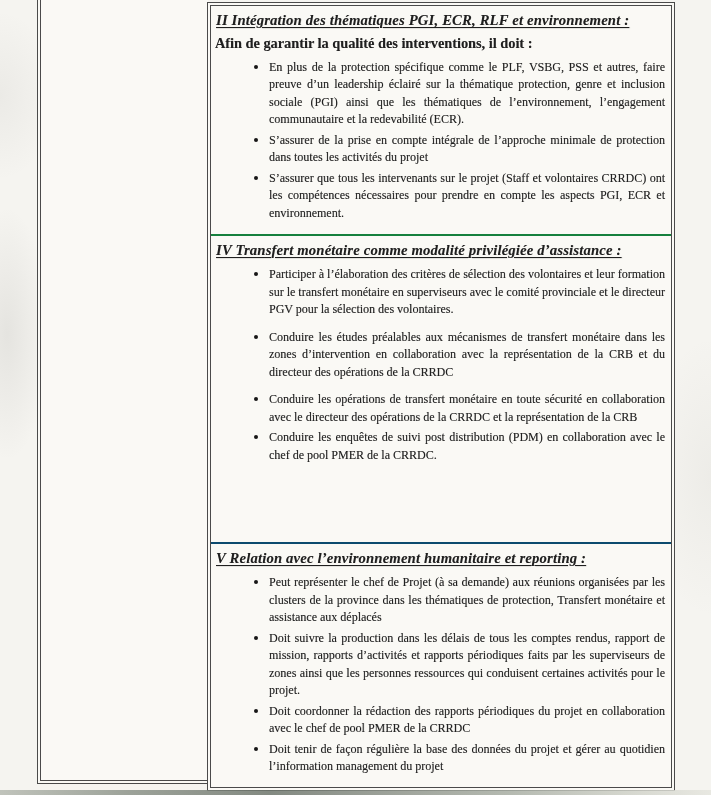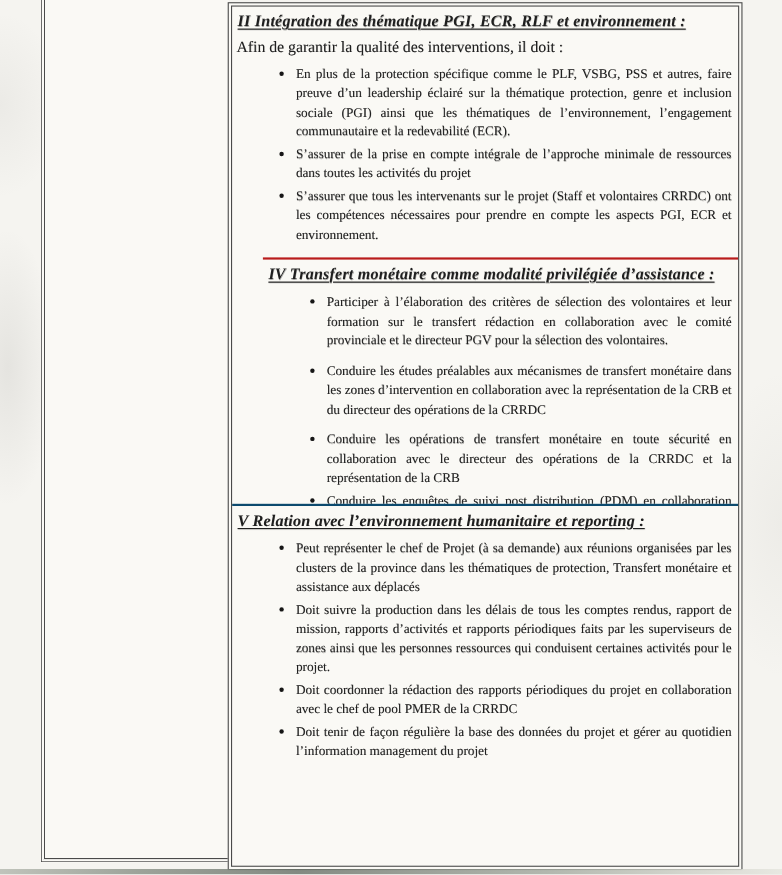--- a/index.html
+++ b/index.html
@@ -56,40 +56,41 @@
     display: flex;
     flex-direction: column;
     overflow: hidden;
   }
 
   .section {
     padding: 3px 5px 0 3px;
     overflow: hidden;
   }
   .sec-0 { height: 228px; }
-  .sec-1 { height: 224px; border-top: 2px solid #b91c1c; margin-left: 28px; }
+  .sec-1 { height: 308px; border-top: 2px solid #15803d; }
   .sec-2 { flex: 1; border-top: 2px solid #0c4a6e; }
 
   .heading {
     font-size: 14.6px;
     line-height: 18px;
     font-weight: bold;
     font-style: italic;
     text-decoration: underline;
     text-decoration-thickness: 1.4px;
     text-underline-offset: 2px;
     margin: 2px 0 6px 2px;
     letter-spacing: .2px;
   }
 
   .intro {
     font-size: 14.3px;
     line-height: 17.5px;
     text-align: justify;
     margin: 0 0 5px 1px;
+    font-weight: bold;
   }
 
   ul.bullets {
     margin: 3px 0 0 0;
     padding-left: 55px;
     list-style: disc outside;
   }
   ul.bullets li {
     font-size: 12px;
     line-height: 17.5px;
@@ -105,33 +106,33 @@
     text-shadow: 0.3px 0.3px 0.6px rgba(25,25,25,0.35);
   }
 </style>
 </head>
 <body>
 
 <div class="scan">
   <div class="left-cell"></div>
   <div class="content-cell">
   <div class="section sec-0">
-    <h3 class="heading">II Intégration des thématique PGI, ECR, RLF et environnement :</h3>
+    <h3 class="heading">II Intégration des thématiques PGI, ECR, RLF et environnement :</h3>
     <p class="intro">Afin de garantir la qualité des interventions, il doit :</p>
     <ul class="bullets">
           <li>En plus de la protection spécifique comme le PLF, VSBG, PSS et autres, faire preuve d’un leadership éclairé sur la thématique protection, genre et inclusion sociale (PGI) ainsi que les thématiques de l’environnement, l’engagement communautaire et la redevabilité (ECR).</li>
-          <li>S’assurer de la prise en compte intégrale de l’approche minimale de ressources dans toutes les activités du projet</li>
+          <li>S’assurer de la prise en compte intégrale de l’approche minimale de protection dans toutes les activités du projet</li>
           <li>S’assurer que tous les intervenants sur le projet (Staff et volontaires CRRDC) ont les compétences nécessaires pour prendre en compte les aspects PGI, ECR et environnement.</li>
         </ul>
   </div>
 
   <div class="section sec-1">
     <h3 class="heading">IV Transfert monétaire comme modalité privilégiée d’assistance :</h3>
     <ul class="bullets">
-          <li>Participer à l’élaboration des critères de sélection des volontaires et leur formation sur le transfert rédaction en collaboration avec le comité provinciale et le directeur PGV pour la sélection des volontaires.</li>
+          <li>Participer à l’élaboration des critères de sélection des volontaires et leur formation sur le transfert monétaire en superviseurs avec le comité provinciale et le directeur PGV pour la sélection des volontaires.</li>
           <li>Conduire les études préalables aux mécanismes de transfert monétaire dans les zones d’intervention en collaboration avec la représentation de la CRB et du directeur des opérations de la CRRDC</li>
           <li>Conduire les opérations de transfert monétaire en toute sécurité en collaboration avec le directeur des opérations de la CRRDC et la représentation de la CRB</li>
           <li>Conduire les enquêtes de suivi post distribution (PDM) en collaboration avec le chef de pool PMER de la CRRDC.</li>
         </ul>
   </div>
 
   <div class="section sec-2">
     <h3 class="heading">V Relation avec l’environnement humanitaire et reporting :</h3>
     <ul class="bullets">
           <li>Peut représenter le chef de Projet (à sa demande) aux réunions organisées par les clusters de la province dans les thématiques de protection, Transfert monétaire et assistance aux déplacés</li>

